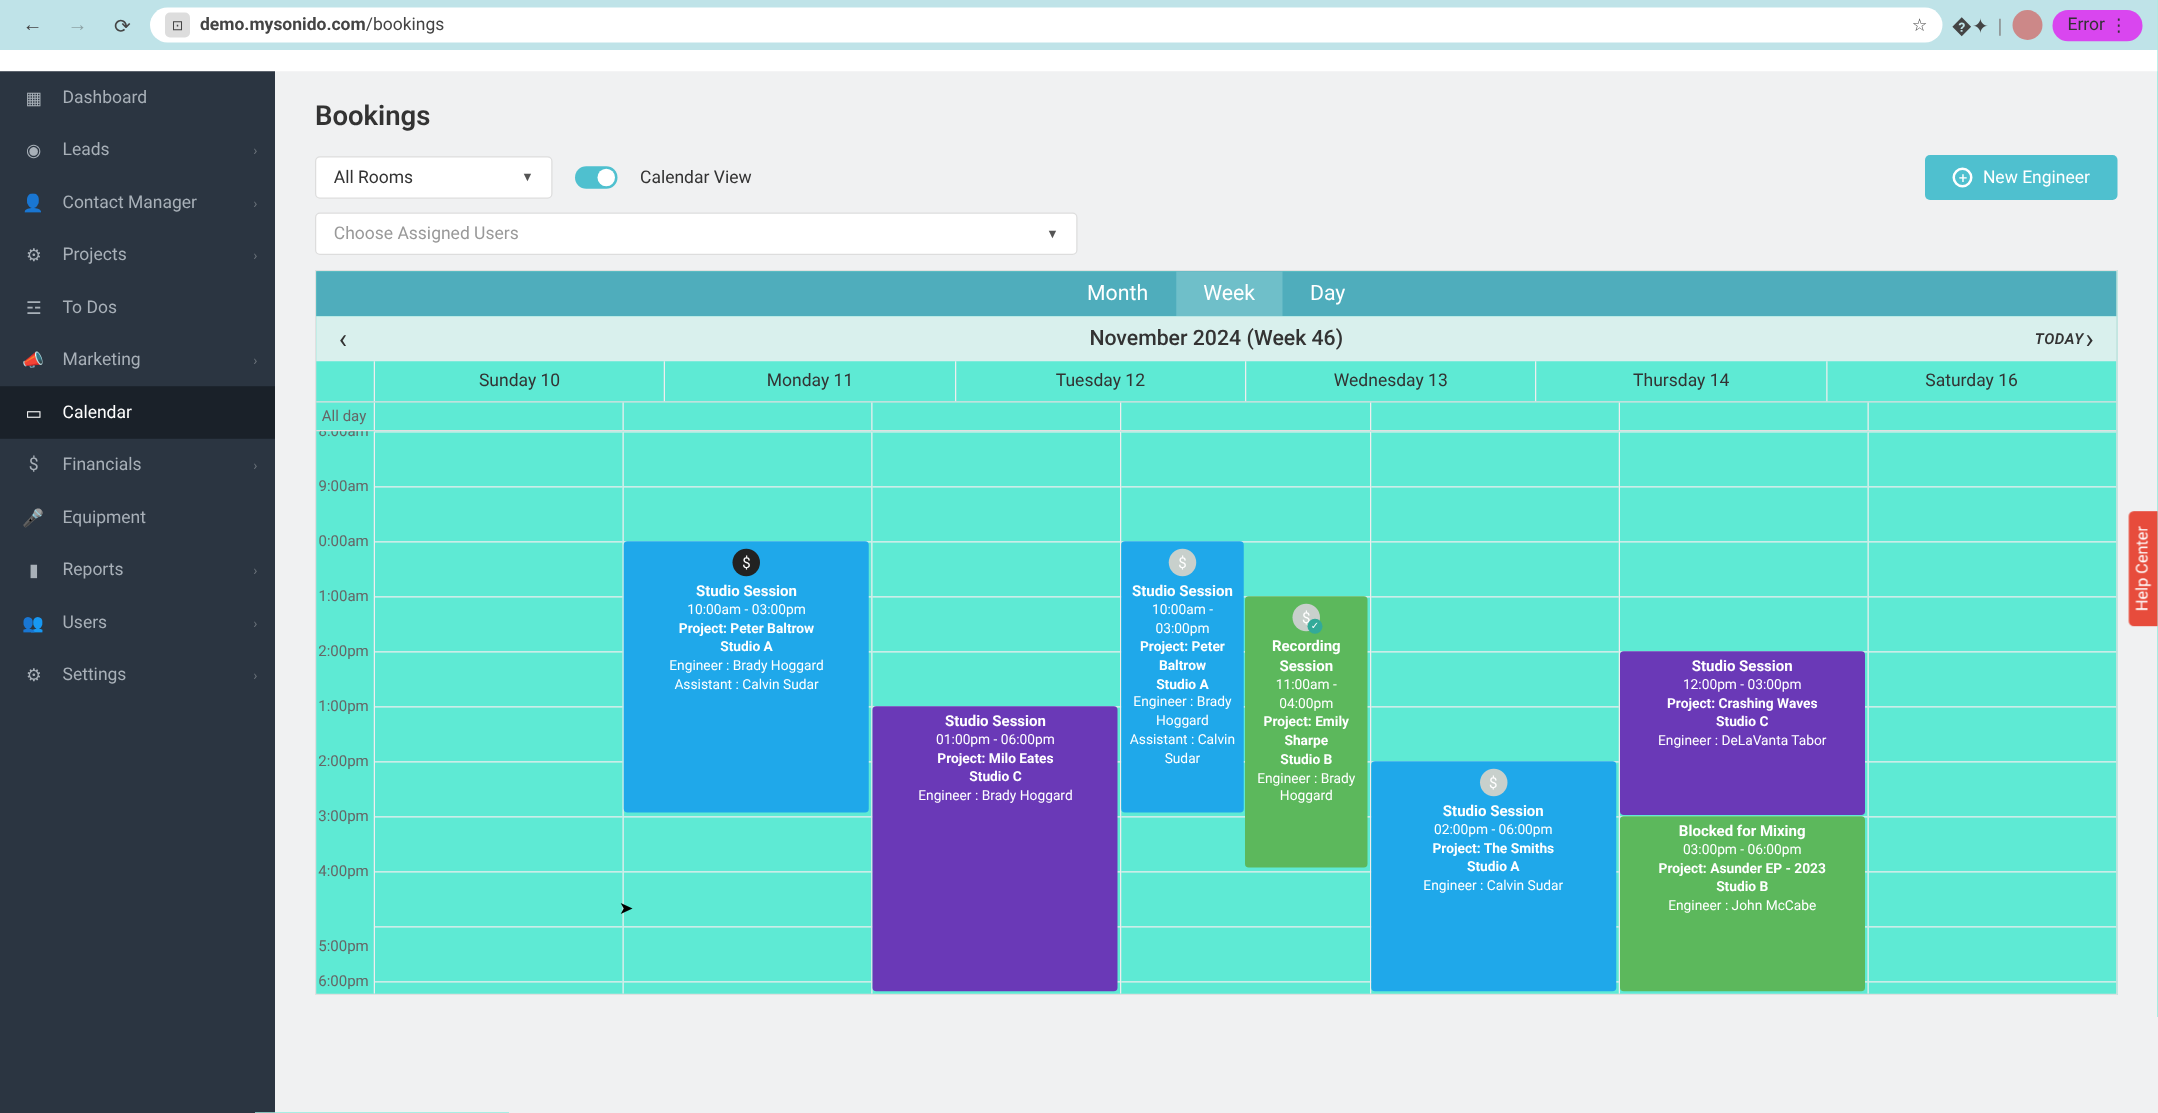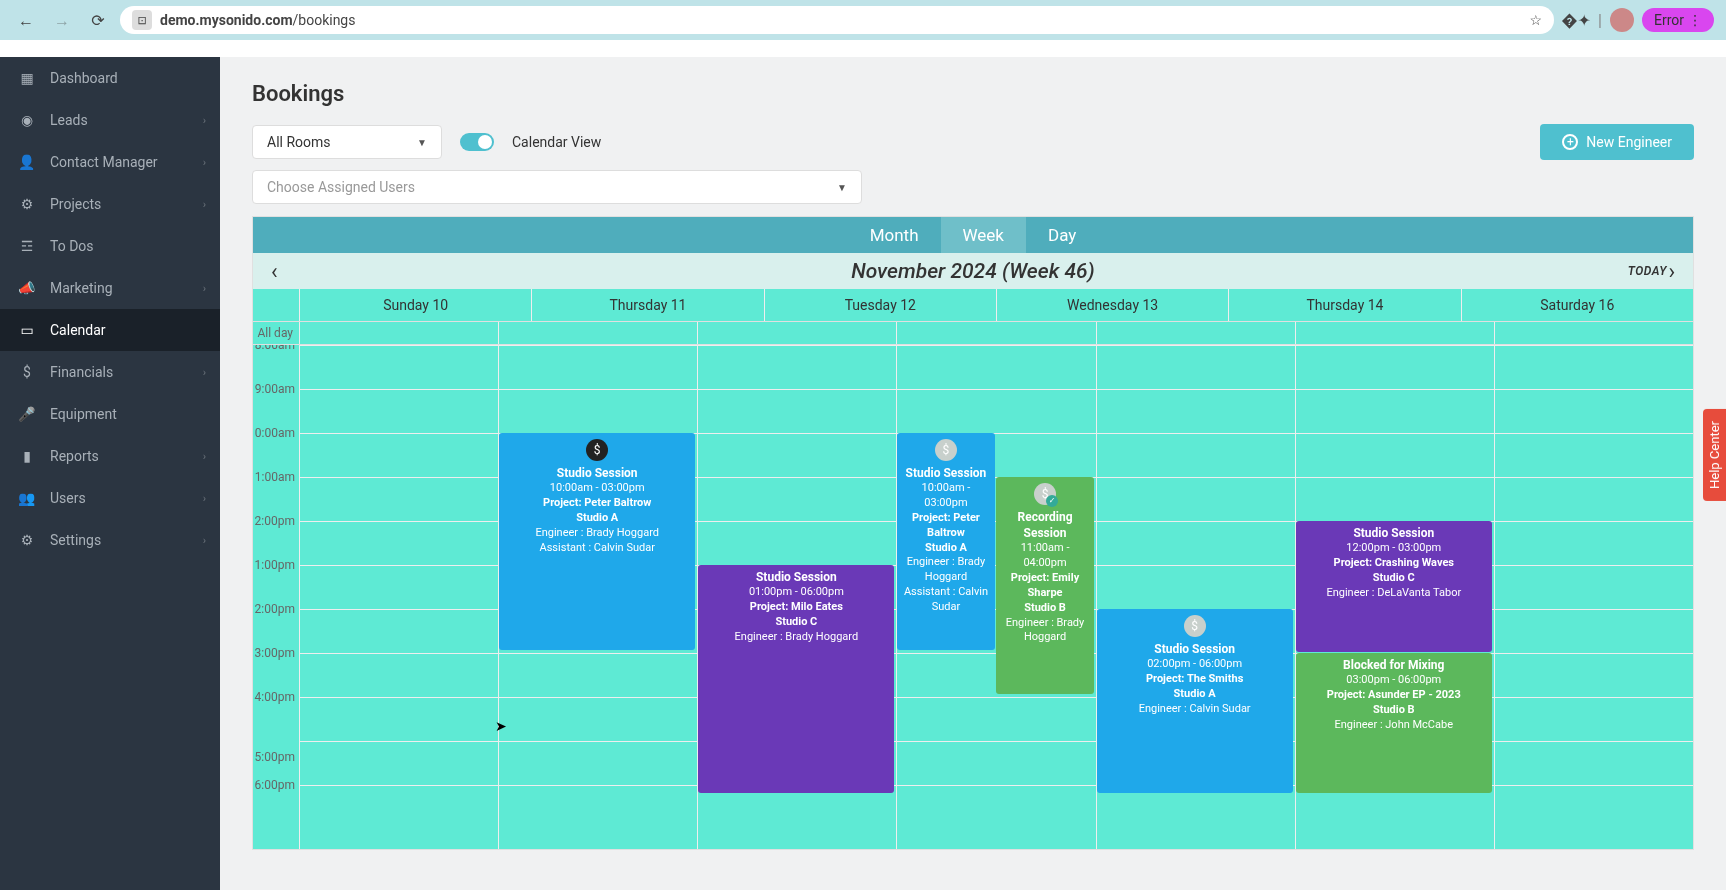--- a/index.html
+++ b/index.html
@@ -45,32 +45,32 @@
 
 
 .cal-wrap { background: #5eead4; border: 1px solid #e0e0e0; }
 .view-tabs { background: #4fadbc; display: flex; justify-content: center; height: 36px; align-items: stretch; }
 .view-tab { color: #fff; font-size: 17px; padding: 0 22px; display:flex; align-items:center; cursor:pointer;}
 .view-tab.active { background: #6fbfc9; }
 
 .date-nav { display: flex; align-items: center; justify-content: center; position: relative; background: #d9f0ed; height: 36px; }
 .date-nav .nav-arrow { position: absolute; font-size: 22px; color: #333; cursor:pointer; padding:0 10px;}
 .date-nav .nav-arrow.left { left: 8px; } .date-nav .nav-arrow.right { right: 8px; }
-.date-nav .date-title { font-size: 21px; font-weight: 500; color: #333; font-style: italic; }
+.date-nav .date-title { font-size: 17px; font-weight: 500; color: #333; }
 .date-nav .today-btn { position: absolute; right: 26px; font-size: 12px; font-weight: 600; color: #333; letter-spacing: 0.5px; cursor:pointer;font-style:italic;}
 
 .day-headers { display: flex; border-bottom: 1px solid #e0e0e0; }
 .time-col-head { width: 46px; }
 .day-head { flex: 1; text-align: center; padding: 8px 0; font-size: 14px; color: #333; border-left: 1px solid #eee;}
 
 .allday-row { display: flex; border-bottom: 1px solid #e0e0e0; font-size: 12px; color: #666; }
 .allday-label { width: 46px; text-align: right; padding: 4px 6px 4px 0; }
 .allday-cell { flex: 1; border-left: 1px solid #eee; height: 22px;}
 
-.grid-body { display: flex; position: relative; height: 504px; overflow: hidden; }
+.grid-body { display: flex; position: relative; height: 450px; overflow: hidden; }
 .time-labels { width: 46px; position: relative; }
 .time-label { position: absolute; right: 4px; font-size: 12px; color: #666; transform: translateY(-50%); }
 .day-cols { flex: 1; display: flex; position: relative; }
 .day-col { flex: 1; border-left: 1px solid #eee; position: relative; }
 .hour-line { position: absolute; left: 0; right: 0; border-top: 1px solid #eee; }
 
 .event { position: absolute; border-radius: 3px; color: #fff; font-size: 11px; padding: 4px 6px; overflow: hidden; text-align: center; line-height: 1.35; cursor:pointer;}
 .event .ev-title { font-weight: 700; font-size: 12px;}
 .event .ev-proj { font-weight: 700; }
 .event .ev-room { font-weight: 700; }
@@ -202,21 +202,21 @@
         </div>
       <div class="date-nav">
         <span class="nav-arrow left">‹</span>
         <span class="date-title">November 2024 (Week 46)</span>
         <span class="today-btn">TODAY</span>
         <span class="nav-arrow right">›</span>
       </div>
       <div class="day-headers" id="day-headers">
         <div class="time-col-head"></div>
       <div class="day-head">Sunday 10</div>
-          <div class="day-head">Thursday 11</div>
+          <div class="day-head">Monday 11</div>
           <div class="day-head">Tuesday 12</div>
           <div class="day-head">Wednesday 13</div>
           <div class="day-head">Thursday 14</div>
           <div class="day-head">Saturday 16</div>
         </div>
       <div class="allday-row" id="allday-row">
         <div class="allday-label">All day</div>
       <div class="allday-cell"></div>
           <div class="allday-cell"></div>
           <div class="allday-cell"></div>

